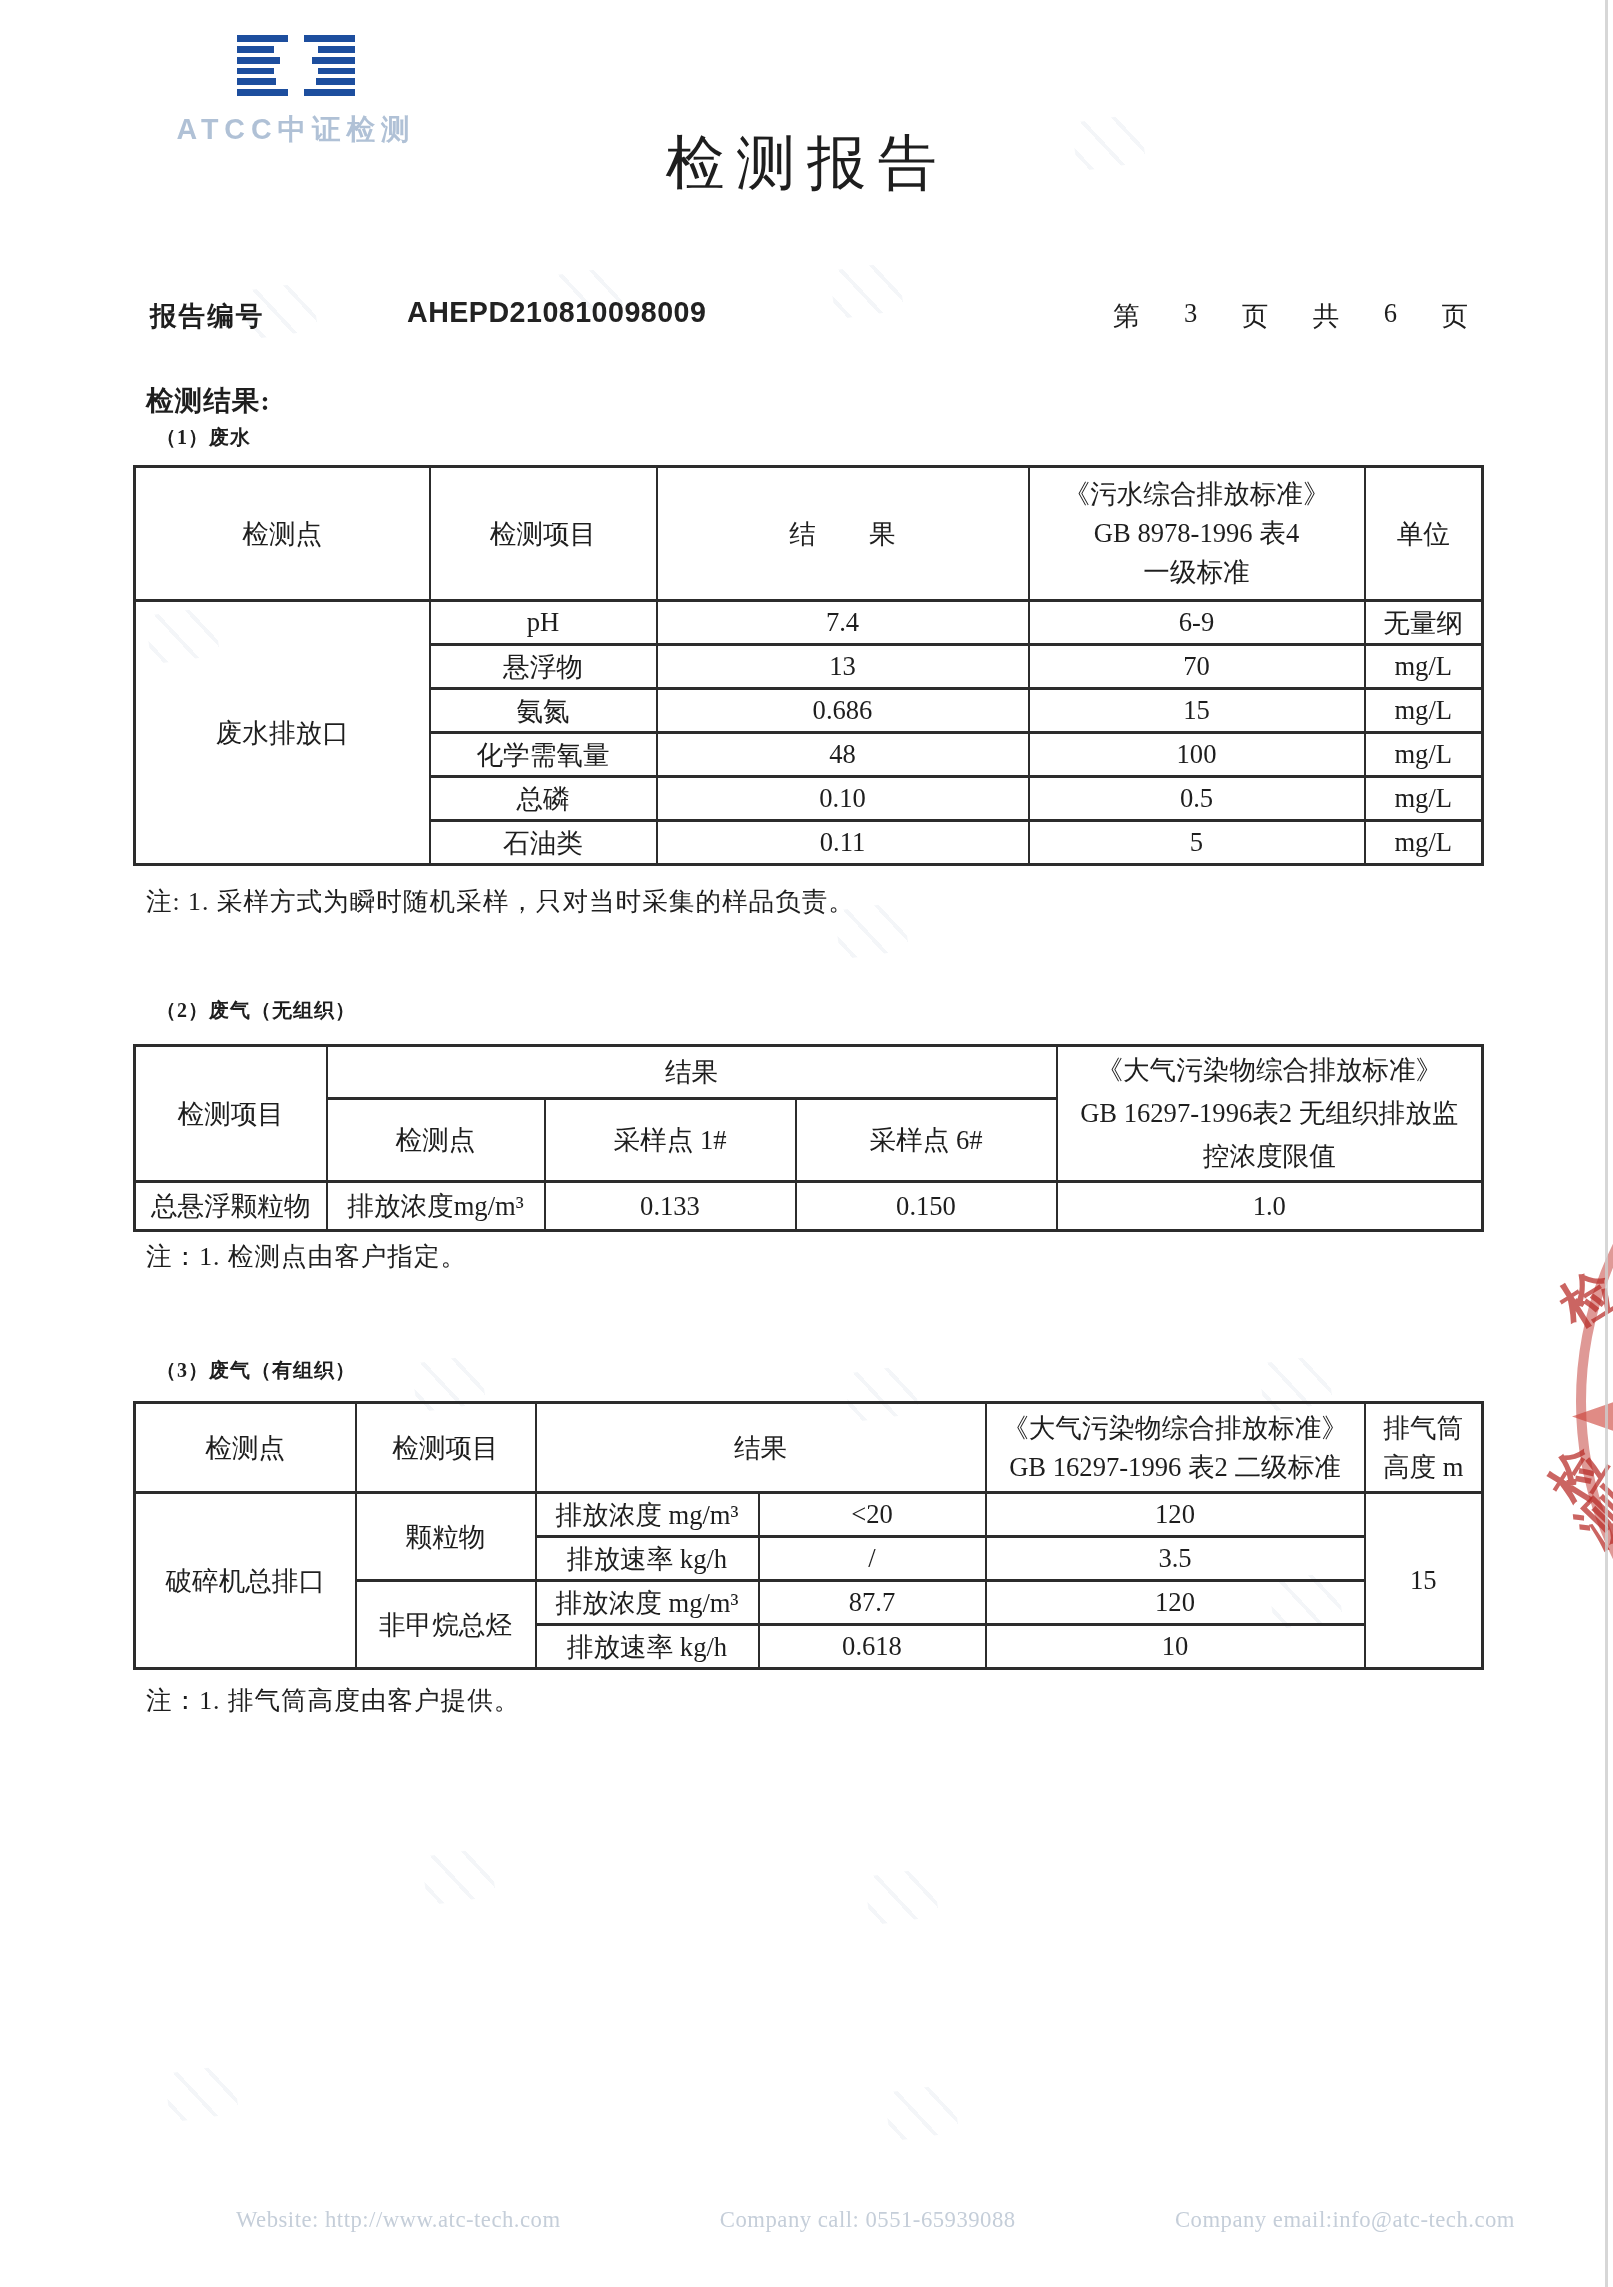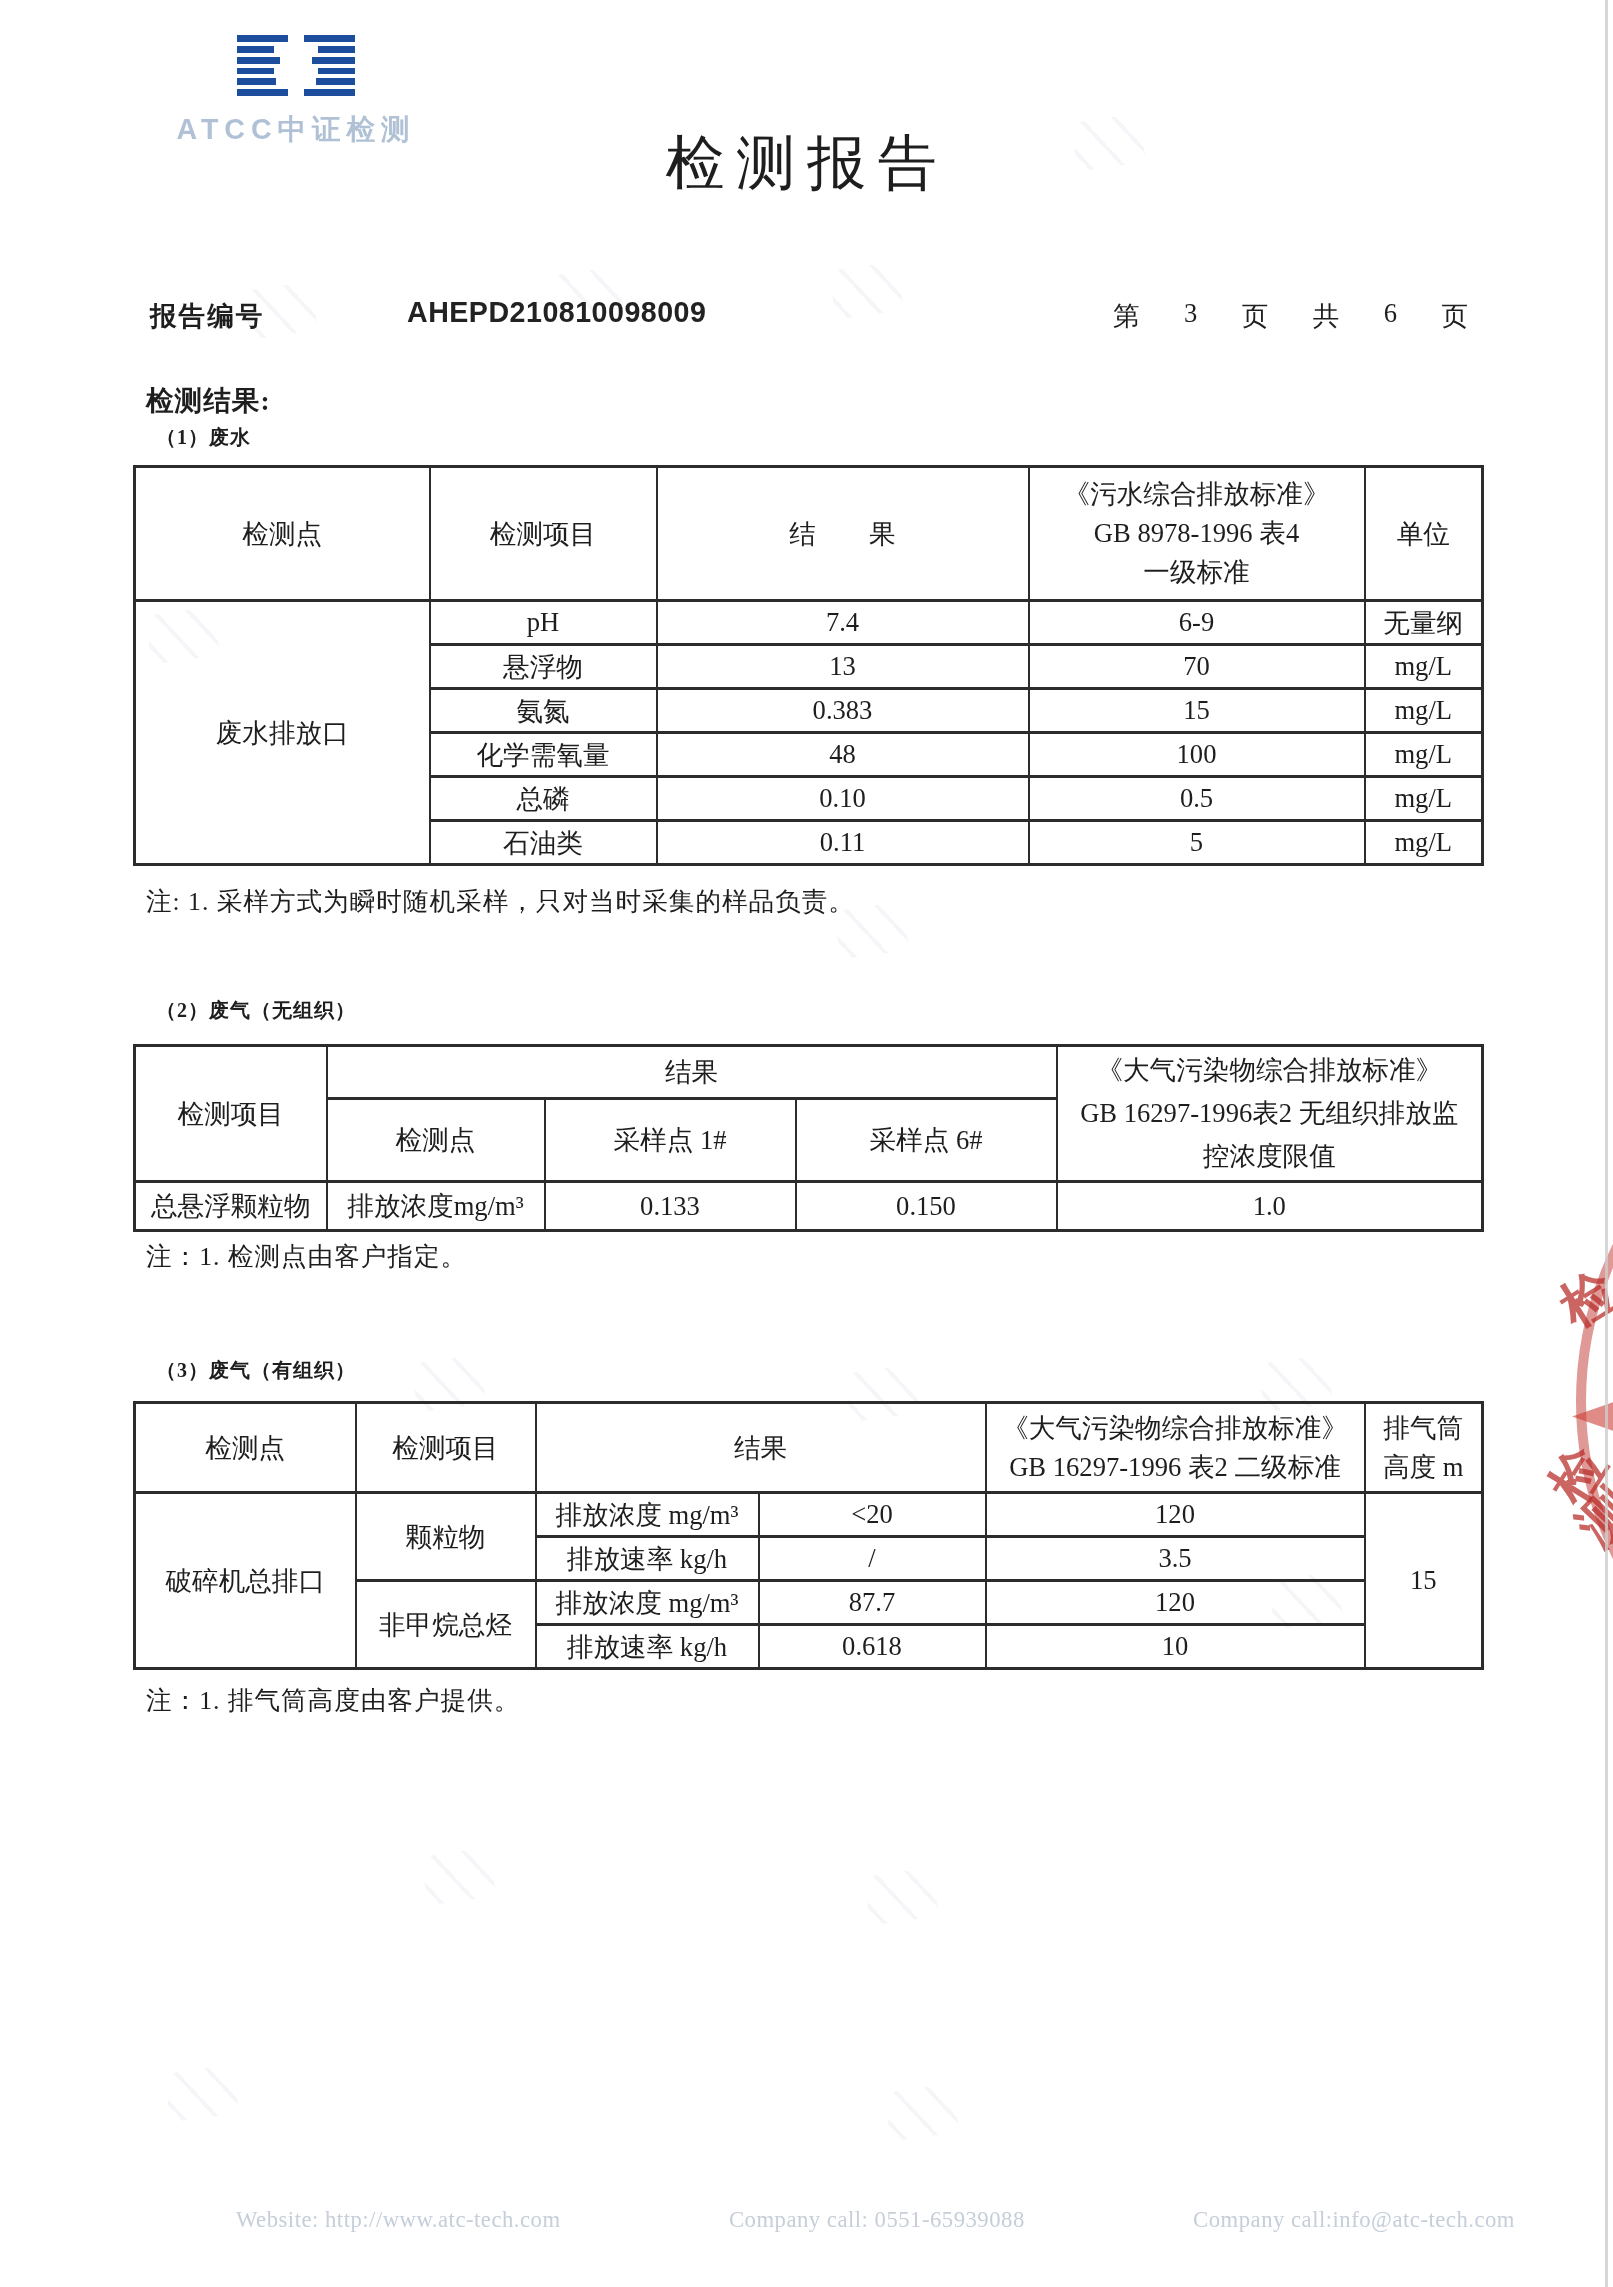--- a/index.html
+++ b/index.html
@@ -158,21 +158,21 @@
       <td>无量纲</td>
     </tr>
     <tr style="height:44px">
       <td>悬浮物</td>
       <td>13</td>
       <td>70</td>
       <td>mg/L</td>
     </tr>
     <tr style="height:44px">
       <td>氨氮</td>
-      <td>0.383</td>
+      <td>0.686</td>
       <td>15</td>
       <td>mg/L</td>
     </tr>
     <tr style="height:44px">
       <td>化学需氧量</td>
       <td>48</td>
       <td>100</td>
       <td>mg/L</td>
     </tr>
     <tr style="height:44px">
@@ -287,17 +287,17 @@
   <div class="stamp-star"></div>
   <span class="stamp-char sc1">检</span>
   <span class="stamp-char sc2">检</span>
   <span class="stamp-char sc3">测</span>
 
   <div class="scan-edge"></div>
 
   <div class="footer">
     <span>Website: http://www.atc-tech.com</span>
     <span>Company call: 0551-65939088</span>
-    <span>Company call:info@atc-tech.com</span>
+    <span>Company email:info@atc-tech.com</span>
   </div>
 
 </div>
 
 
 </body></html>

